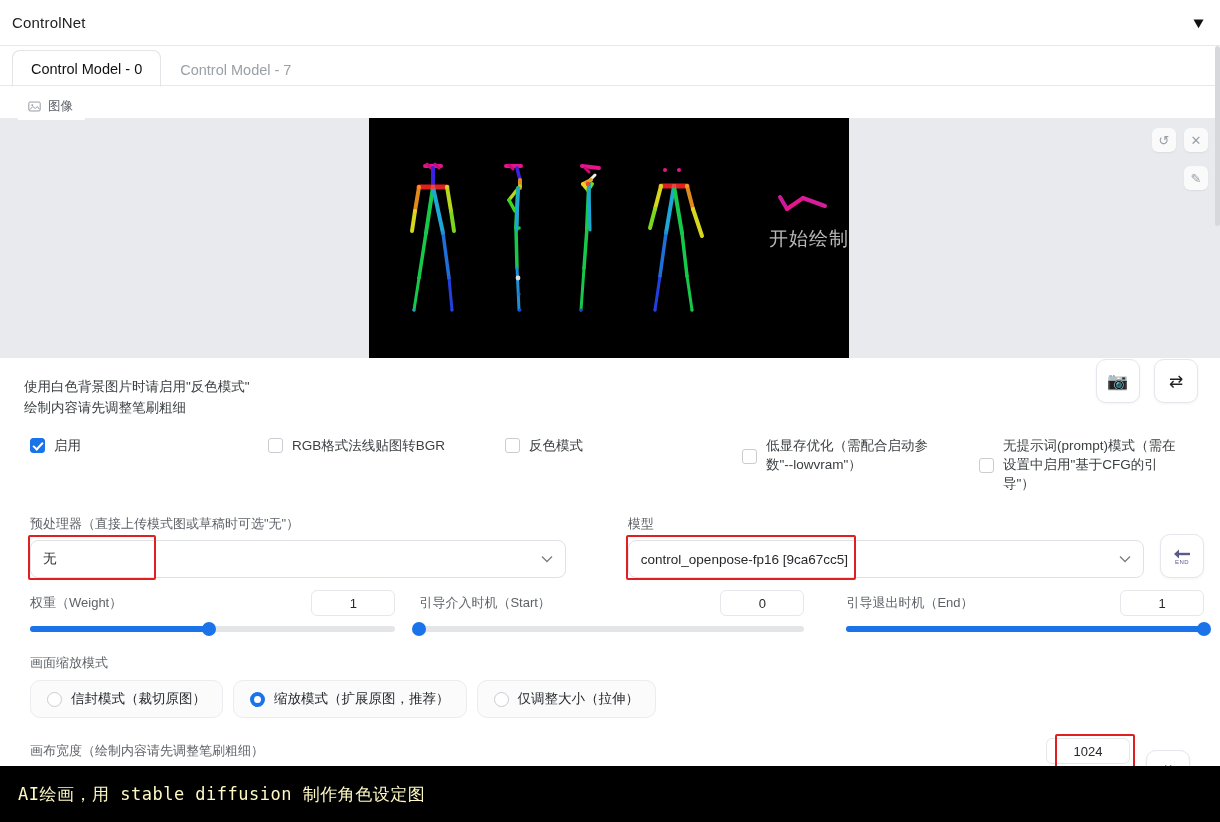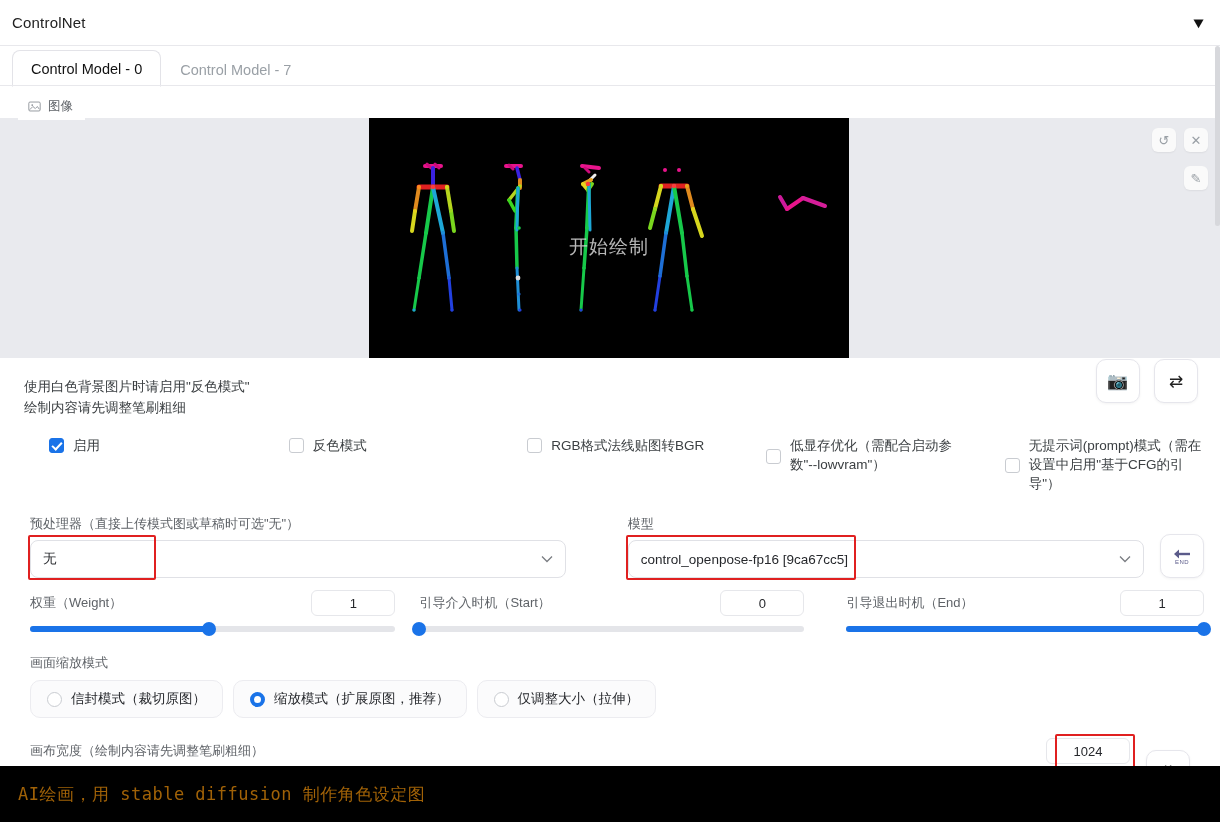--- a/index.html
+++ b/index.html
@@ -71,22 +71,22 @@
     height:240px;
     background:#e9eaee;
     margin-top:-2px;
     overflow:hidden;
   }
   .canvas-black{
     position:absolute;left:369px;top:0;width:480px;height:240px;
     background:#000;
   }
   .draw-hint{
-    position:absolute;left:0;right:0;top:116px;
-    text-align:center;
+    position:absolute;left:0;right:0;top:108px;
+    text-align:right;
     color:#d9d9d9;
     font-size:19px;
     opacity:.85;
     letter-spacing:1px;
     pointer-events:none;
   }
   .img-tools{
     position:absolute;right:12px;top:10px;
     display:flex;gap:8px;
   }
@@ -115,21 +115,21 @@
     font-size:17px;color:#222;cursor:pointer;
     box-shadow:0 1px 3px rgba(0,0,0,.05);
   }
   
   .checkrow{
     display:flex;
     padding:18px 16px 0 30px;
     box-sizing:border-box;
     align-items:flex-start;
   }
-  .chk-item{display:flex;align-items:flex-start;gap:9px;font-size:13.5px;color:#3c4043;margin-left:19px;}
+  .chk-item{display:flex;align-items:flex-start;gap:9px;font-size:13.5px;color:#3c4043;}
   .box{
     width:15px;height:15px;border-radius:3px;border:1.5px solid #c9ccd1;
     background:#fff;flex:none;margin-top:2px;box-sizing:border-box;
     cursor:pointer;
   }
   .box.checked{
     background:#1a73e8;border-color:#1a73e8;
     position:relative;
   }
   .box.checked:after{
@@ -188,21 +188,21 @@
   .radio .dot{
     width:15px;height:15px;border-radius:50%;border:1.5px solid #c9ccd1;background:#fff;
     flex:none;box-sizing:border-box;position:relative;
   }
   .radio.sel .dot{border:4.5px solid #1a73e8;background:#fff;}
   
   .cw-sec{padding:0 16px 0 30px;margin-top:20px;position:relative;}
   
   .caption{
     position:absolute;left:0;bottom:0;width:100%;height:56px;
-    background:#000;color:#a16207;
+    background:#000;color:#fef9c3;
     font-family:"DejaVu Sans Mono","Liberation Mono",monospace;
     font-size:17px;display:flex;align-items:center;padding-left:18px;
     box-sizing:border-box;letter-spacing:.5px;
   }
   .scrollbar{
     position:absolute;right:0;top:46px;width:5px;height:700px;background:transparent;
   }
   .scrollbar i{display:block;width:5px;background:#d7d8dc;border-radius:3px;height:180px;}
 </style>
 </head>
@@ -354,25 +354,25 @@
   <div class="sq-btn">⇄</div>
 </div>
 
 <div class="checkrow">
   <div class="chk-item" style="width:238px;">
     <span class="box checked"></span>
     <span class="chk-label">启用</span>
   </div>
   <div class="chk-item" style="width:237px;">
     <span class="box"></span>
-    <span class="chk-label">反色模式</span>
+    <span class="chk-label">RGB格式法线贴图转BGR</span>
   </div>
   <div class="chk-item" style="width:237px;">
     <span class="box"></span>
-    <span class="chk-label">RGB格式法线贴图转BGR</span>
+    <span class="chk-label">反色模式</span>
   </div>
   <div class="chk-item" style="width:237px;align-items:center;">
     <span class="box"></span>
     <span class="chk-label" style="width:180px;">低显存优化（需配合启动参数"--lowvram"）</span>
   </div>
   <div class="chk-item" style="width:215px;align-items:center;">
     <span class="box"></span>
     <span class="chk-label" style="width:175px;">无提示词(prompt)模式（需在设置中启用"基于CFG的引导"）</span>
   </div>
 </div>

